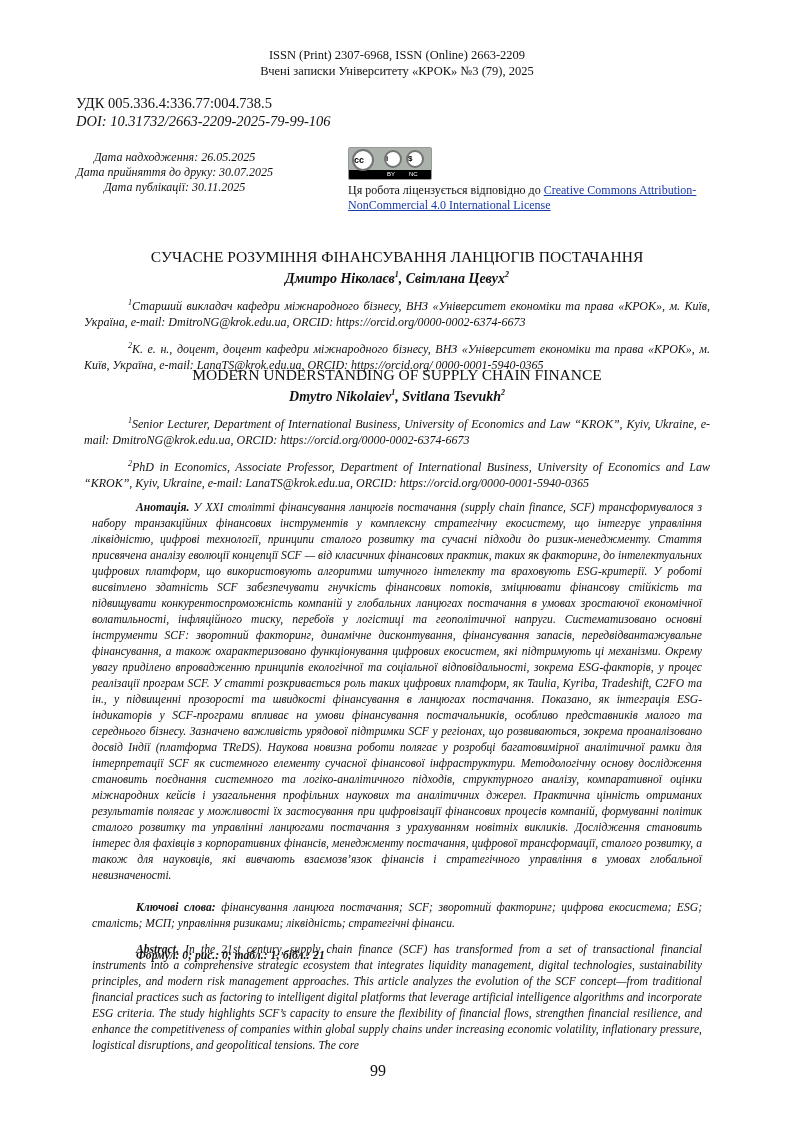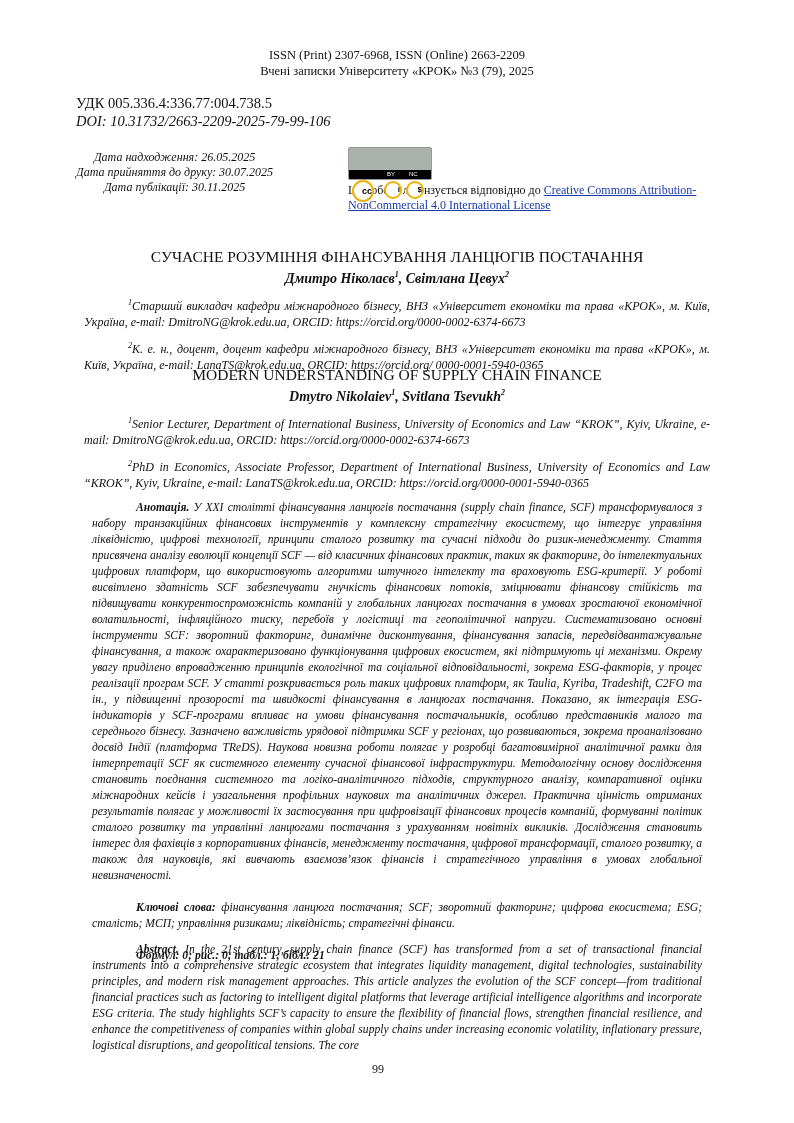--- a/index.html
+++ b/index.html
@@ -6,37 +6,37 @@
   body { width: 794px; height: 1123px; position: relative; overflow: hidden;
          font-family: "Liberation Serif", "DejaVu Serif", serif; color: #111; }
   .page { position: absolute; left: 0; top: 0; width: 794px; height: 1123px; }
   .header { position: absolute; top: 47px; left: 0; width: 794px; text-align: center; font-size: 12.5px; line-height: 16px; }
   .udk { position: absolute; left: 76px; top: 94px; font-size: 14.5px; line-height: 18px; }
   .udk .doi { font-style: italic; }
   .dates { position: absolute; left: 76px; top: 150px; font-size: 12px; line-height: 15px; font-style: italic; text-align: center; }
   .license { position: absolute; left: 348px; top: 147px; width: 360px; font-size: 12px; line-height: 15px; }
   .cc-badge { width: 82px; height: 31px; background: #000; border: 1px solid #999; border-radius: 2px; position: relative; margin-bottom: 3px; }
   .cc-badge .top { position: absolute; left: 0; top: 0; width: 82px; height: 22px; background: #aab2ab; }
-  .cc-circle { position: absolute; top: 2px; width: 18px; height: 18px; border-radius: 50%; background: #fff; border: 2px solid #eab308; box-sizing: border-box;
-               font-family: "Liberation Sans", sans-serif; font-weight: bold; font-size: 8px; line-height: 14px; text-align: right; color: #000; margin-top: 31px; }
+  .cc-circle { position: absolute; top: 2px; width: 18px; height: 18px; border-radius: 50%; background: #fff; border: 2px solid #737373; box-sizing: border-box;
+               font-family: "Liberation Sans", sans-serif; font-weight: bold; font-size: 8px; line-height: 14px; text-align: left; color: #000; }
   .cc-main { left: 3px; width: 22px; height: 22px; top: 1px; line-height: 18px; font-size: 9px; }
   .cc-by { left: 35px; }
   .cc-nc { left: 57px; }
   .cc-label { position: absolute; top: 22px; font-family: "Liberation Sans", sans-serif; font-size: 6px; color: #fff; line-height: 9px; }
   .cc-label.by { left: 38px; } .cc-label.nc { left: 60px; }
   .license a { color: #1a3aa8; text-decoration: underline; }
   .title-block { position: absolute; left: 76px; width: 642px; }
   .t-title { text-align: center; font-size: 15.5px; line-height: 18px; font-weight: normal; margin: 0; }
   .t-authors { text-align: center; font-size: 14px; line-height: 17px; font-weight: bold; font-style: italic; }
   .t-affil { font-size: 12px; line-height: 16px; font-style: italic; text-align: justify; text-indent: 44px; margin: 8px; }
   sup { font-size: 8px; }
   .body-block { position: absolute; left: 76px; width: 642px; font-size: 11.6px; line-height: 16px; font-style: italic; text-align: justify; }
   .body-block p { margin: 16px; text-indent: 44px; }
   .body-block b { font-style: italic; }
-  .footer { position: absolute; top: 1062px; left: 0; width: 756px; text-align: center; font-size: 12px; }
+  .footer { position: absolute; top: 1062px; left: 0; width: 756px; text-align: center; font-size: 16px; }
 </style>
 </head>
 <body>
 
 <div class="page">
 
   <div class="header">
     <div>ISSN (Print) 2307-6968, ISSN (Online) 2663-2209</div>
     <div>Вчені записки Університету «КРОК» №3 (79), 2025</div>
   </div>

